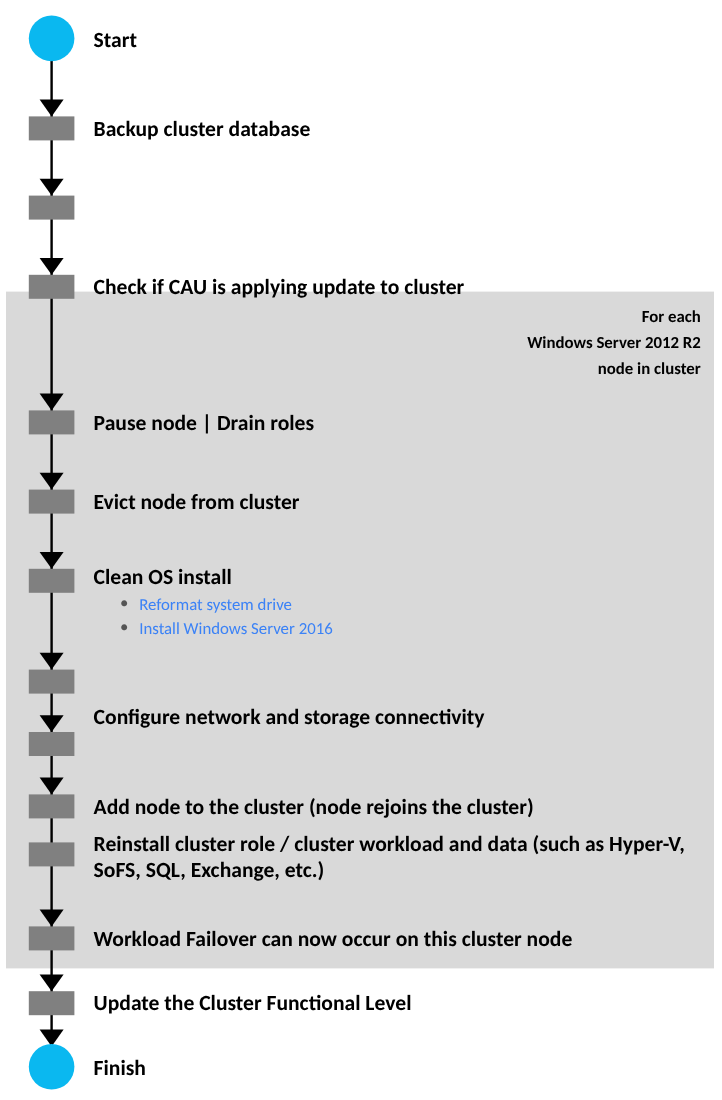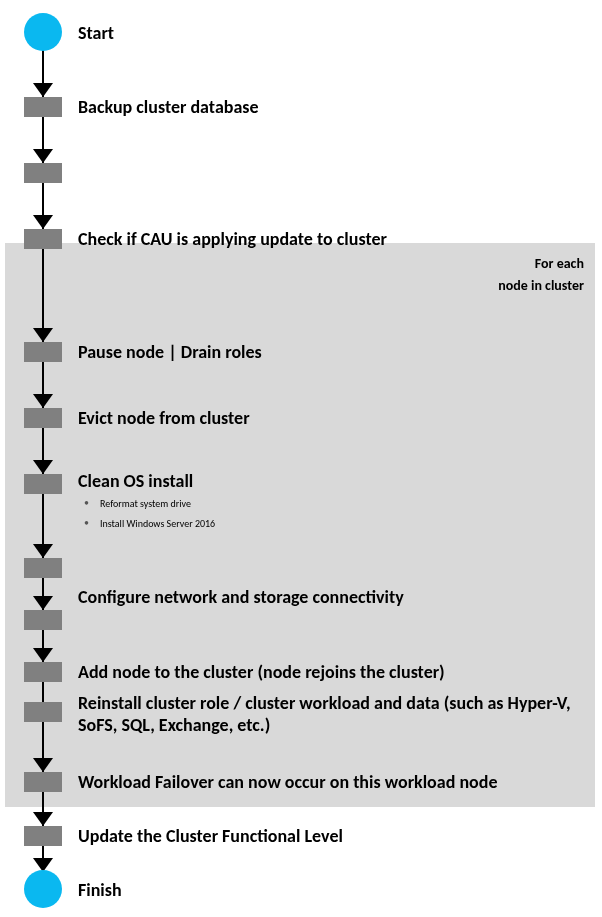--- a/index.html
+++ b/index.html
@@ -77,25 +77,25 @@
   .label {
     position: absolute;
     left: 78px;
     z-index: 3;
     line-height: 22px;
   }
   .label.bold { font-weight: 600; }
   .label.strong { font-weight: 700; }
   .sublist {
     position: absolute;
-    left: 78px;
+    left: 94px;
     z-index: 3;
-    font-size: 10px;
+    font-size: 14px;
     line-height: 20px;
-    color: #000000;
+    color: #3b82f6;
   }
   .sublist .bullet {
     padding-left: 22px;
     position: relative;
   }
   .sublist .bullet:before {
     content: "•";
     position: absolute;
     left: 6px;
     top: -1px;
@@ -103,20 +103,21 @@
   }
 </style>
 </head>
 <body>
 
 <div class="diagram">
 
   <div class="loop-box"></div>
   <div class="loop-title">
     <div>For each</div>
+    <div>Windows Server 2012 R2</div>
     <div>node in cluster</div>
   </div>
 
   <div class="rail" style="top:32px;height:848px;"></div>
 
   <div class="circle" style="top:13px;"></div>
   <div class="label strong" style="top:22px;">Start</div>
 
   <div class="arrowhead" style="top:83px;"></div>
   <div class="box" style="top:97px;"></div>
@@ -154,21 +155,21 @@
 
   <div class="arrowhead" style="top:648px;"></div>
   <div class="box" style="top:662px;"></div>
   <div class="label bold" style="top:661px;width:510px;">Add node to the cluster (node rejoins the cluster)</div>
 
   <div class="box" style="top:702px;"></div>
   <div class="label bold" style="top:692px;width:500px;">Reinstall cluster role / cluster workload and data (such as Hyper-V, SoFS, SQL, Exchange, etc.)</div>
 
   <div class="arrowhead" style="top:758px;"></div>
   <div class="box" style="top:772px;"></div>
-  <div class="label bold" style="top:771px;width:510px;">Workload Failover can now occur on this workload node</div>
+  <div class="label bold" style="top:771px;width:510px;">Workload Failover can now occur on this cluster node</div>
 
   <div class="arrowhead" style="top:812px;"></div>
   <div class="box" style="top:826px;"></div>
   <div class="label bold" style="top:825px;">Update the Cluster Functional Level</div>
 
   <div class="arrowhead" style="top:858px;"></div>
   <div class="circle" style="top:870px;"></div>
   <div class="label strong" style="top:879px;">Finish</div>
 
 </div>

